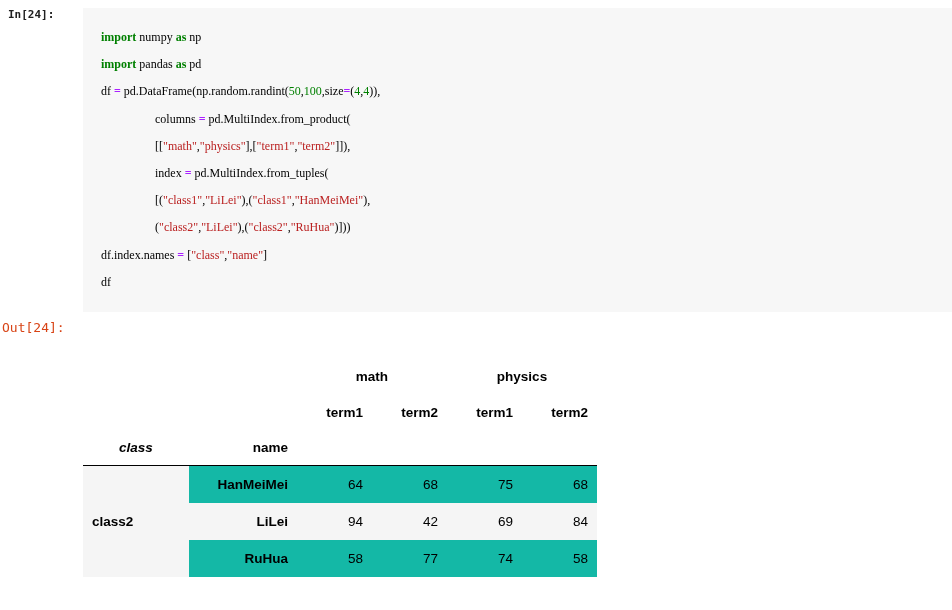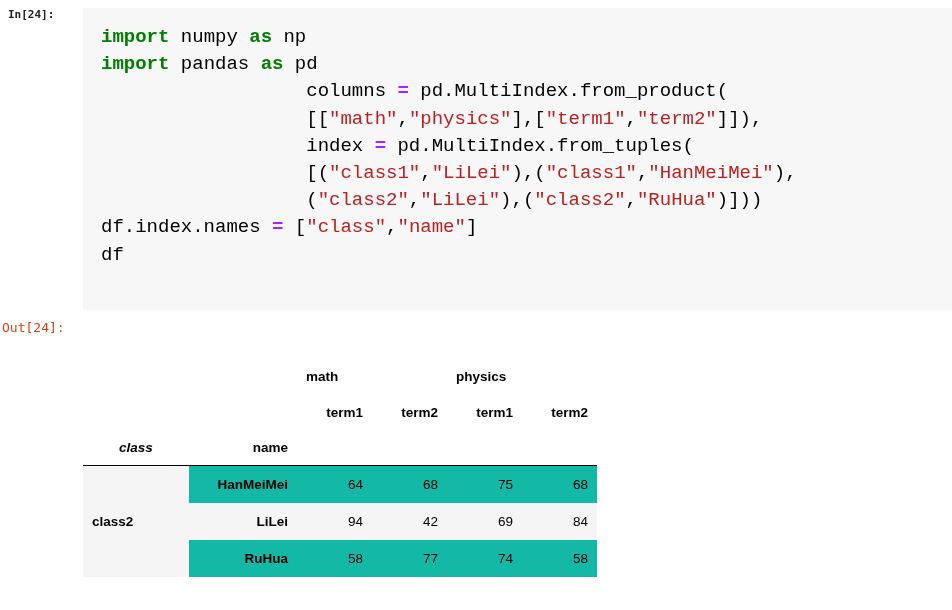--- a/index.html
+++ b/index.html
@@ -38,22 +38,22 @@
     position: absolute;
     left: 83px;
     top: 8px;
     width: 869px;
     min-height: 302px;
     background: #f7f7f7;
     box-sizing: border-box;
     padding: 16px 0 16px 18px;
   }
   .code-line {
-    font-family: Liberation Mono, monospace;
-    font-size: 19px;
+    font-family: Liberation Serif, serif;
+    font-size: 12px;
     line-height: 27.2px;
     color: #000000;
     white-space: pre;
     letter-spacing: 0px;
   }
   .kw  { color: #008000; font-weight: bold; }
   .str { color: #ba2121; }
   .num { color: #008000; }
   .op  { color: #aa22ff; font-weight: bold; }
 
@@ -122,21 +122,21 @@
     width: 88px;
     font-style: italic;
   }
   th.h-name {
     text-align: right;
     font-weight: bold;
     width: 90px;
   }
   th.h-blank { background: transparent; }
   th.h-top {
-    text-align: left;
+    text-align: center;
     font-weight: bold;
   }
   th.h-sub {
     text-align: right;
     font-weight: bold;
     width: 57px;
   }
   td.val {
     text-align: right;
     width: 57px;
@@ -149,20 +149,21 @@
 </head>
 <body>
 
 <div id="input-cell">
 
   <div id="in-prompt">In[24]:</div>
 
   <div id="code-area">
     <div class="code-line"><span class="kw">import</span> numpy <span class="kw">as</span> np</div>
     <div class="code-line"><span class="kw">import</span> pandas <span class="kw">as</span> pd</div>
+    <div class="code-line">df <span class="op">=</span> pd.DataFrame(np.random.randint(<span class="num">50</span>,<span class="num">100</span>,size<span class="op">=</span>(<span class="num">4</span>,<span class="num">4</span>)),</div>
     <div class="code-line">                  columns <span class="op">=</span> pd.MultiIndex.from_product(</div>
     <div class="code-line">                  [[<span class="str">"math"</span>,<span class="str">"physics"</span>],[<span class="str">"term1"</span>,<span class="str">"term2"</span>]]),</div>
     <div class="code-line">                  index <span class="op">=</span> pd.MultiIndex.from_tuples(</div>
     <div class="code-line">                  [(<span class="str">"class1"</span>,<span class="str">"LiLei"</span>),(<span class="str">"class1"</span>,<span class="str">"HanMeiMei"</span>),</div>
     <div class="code-line">                  (<span class="str">"class2"</span>,<span class="str">"LiLei"</span>),(<span class="str">"class2"</span>,<span class="str">"RuHua"</span>)]))</div>
     <div class="code-line">df.index.names <span class="op">=</span> [<span class="str">"class"</span>,<span class="str">"name"</span>]</div>
     <div class="code-line">df</div>
   </div>
 </div>
 

